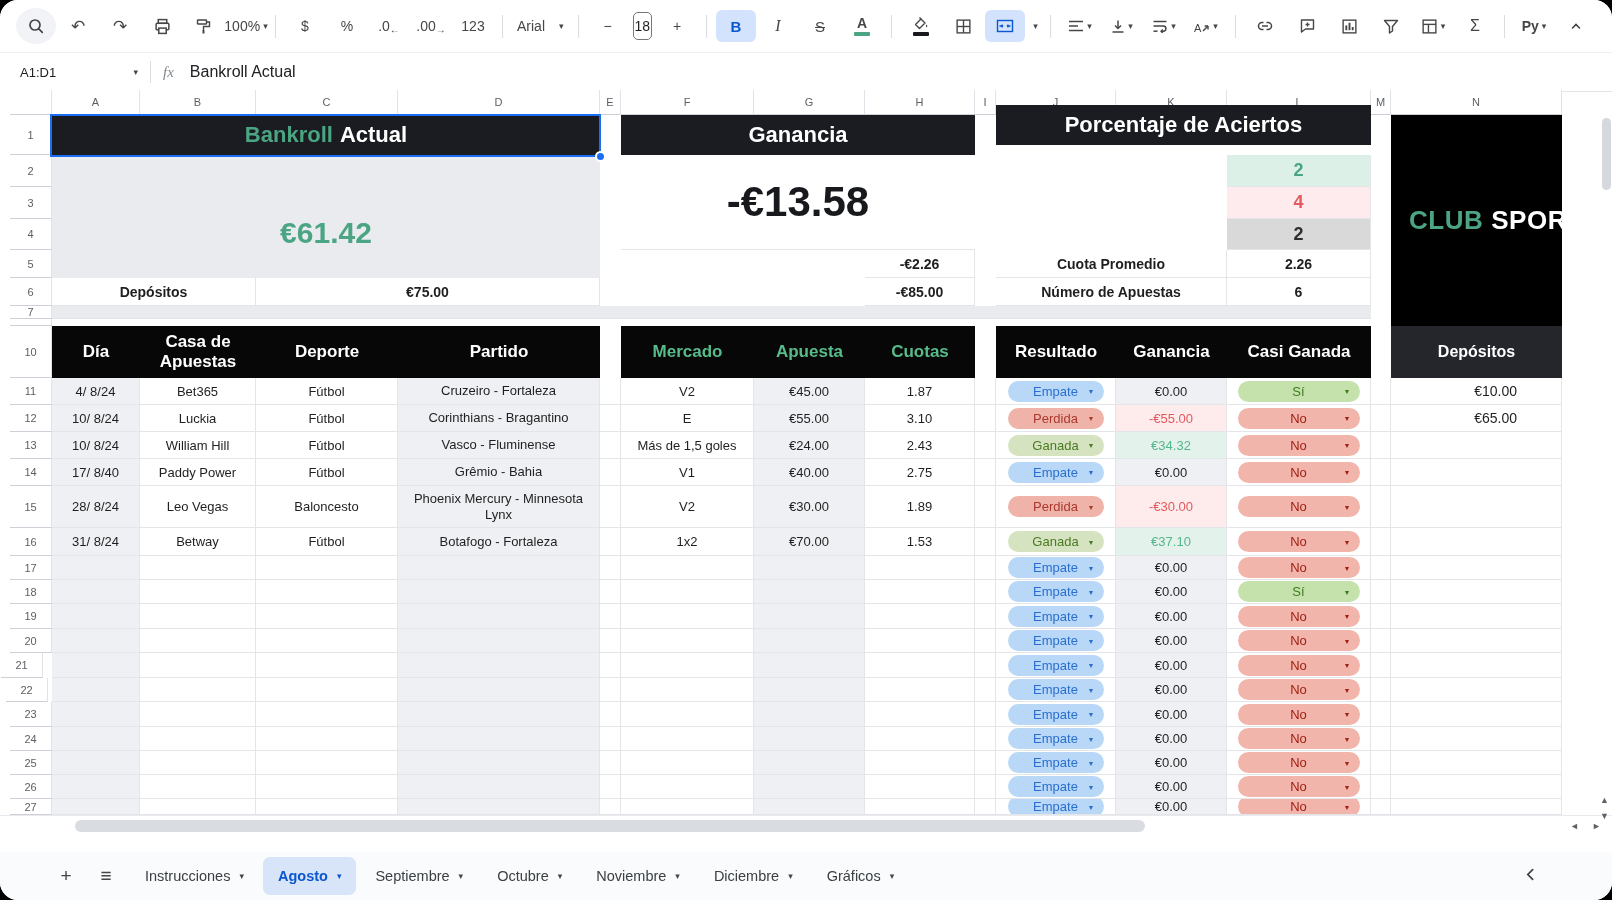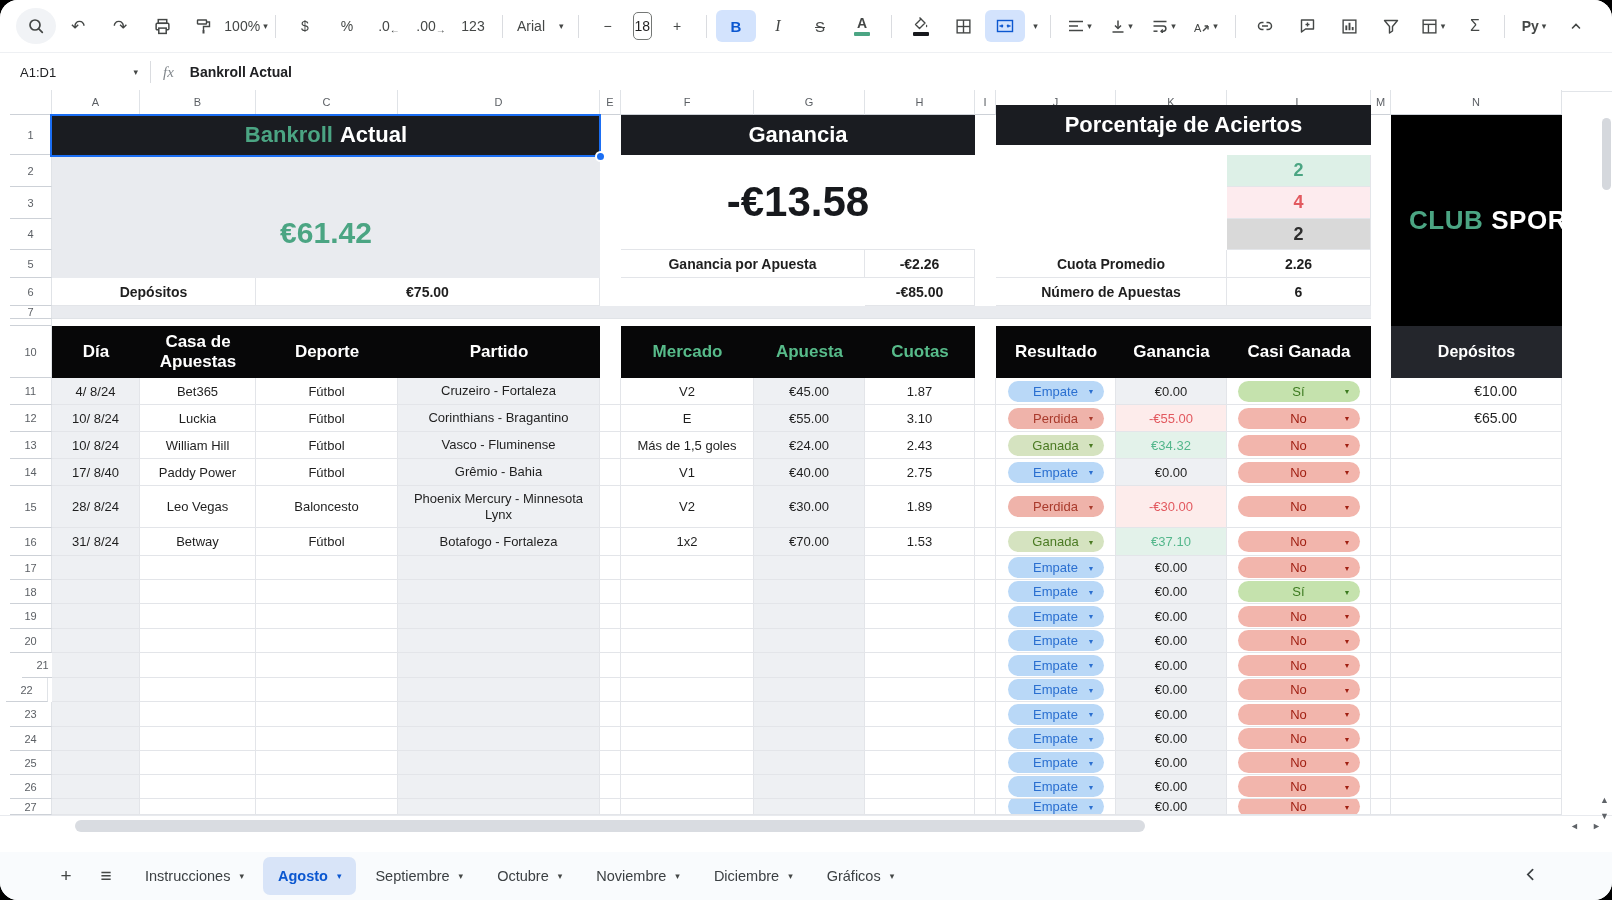--- a/index.html
+++ b/index.html
@@ -20,21 +20,21 @@
   .colA{display:flex;flex-direction:column;align-items:center;line-height:1;}
   .colA .letter{font-size:14px;font-weight:bold;}
   .colA .bar{width:16px;height:4px;margin-top:2px;border-radius:1px;}
   .tb-right{margin-left:auto;}
 
   
   .formula-bar{position:absolute;top:52px;left:0;right:0;height:38px;border-top:1px solid #eef0f3;border-bottom:1px solid #e2e5e9;display:flex;align-items:center;background:#fff;}
   .name-box{width:118px;padding-left:20px;display:flex;align-items:center;justify-content:space-between;font-size:13px;color:#202124;}
   .fbar-sep{width:1px;height:22px;background:#dadce0;margin:0 12px;}
   .fx{font-style:italic;font-family:"Liberation Serif",serif;color:#80868b;font-size:15px;}
-  .formula-value{font-size:14px;color:#202124;margin-left:16px;font-weight:bold;}
+  .formula-value{font-size:16px;color:#202124;margin-left:16px;}
 
   
   .sheet{position:absolute;top:90px;left:0;width:1562px;height:725px;overflow:hidden;background:#fff;}
   .cell{position:absolute;box-sizing:border-box;display:flex;align-items:center;justify-content:center;font-size:13px;color:#1f1f1f;overflow:hidden;white-space:nowrap;}
   .hdr{background:#fff;border-right:1px solid #e0e3e7;border-bottom:1px solid #cdd1d7;color:#5b5f64;font-size:11px;}
   .gridcell{border-right:1px solid #e3e5e9;border-bottom:1px solid #e3e5e9;background:#fff;}
   .bg-gray{background:#eef0f3;}
   .title-dark{background:#1a1c21;font-weight:bold;font-size:22px;color:#fff;gap:7px;}
   .v-bank{background:#e9ebef;color:#4ba583;font-size:30px;font-weight:bold;border-bottom:1px solid #e0e3e7;}
   .v-gan{font-size:42px;font-weight:bold;color:#17191d;background:#fff;border-bottom:1px solid #e3e5e9;}
@@ -333,38 +333,37 @@
       <div class="cell hdr" style="left: 10px; top: 288px; width: 42px; height: 27px;">11</div>
       <div class="cell hdr" style="left: 10px; top: 315px; width: 42px; height: 27px;">12</div>
       <div class="cell hdr" style="left: 10px; top: 342px; width: 42px; height: 27px;">13</div>
       <div class="cell hdr" style="left: 10px; top: 369px; width: 42px; height: 27px;">14</div>
       <div class="cell hdr" style="left: 10px; top: 396px; width: 42px; height: 42px;">15</div>
       <div class="cell hdr" style="left: 10px; top: 438px; width: 42px; height: 28px;">16</div>
       <div class="cell hdr" style="left: 10px; top: 466px; width: 42px; height: 24px;">17</div>
       <div class="cell hdr" style="left: 10px; top: 490px; width: 42px; height: 24px;">18</div>
       <div class="cell hdr" style="left: 10px; top: 514px; width: 42px; height: 25px;">19</div>
       <div class="cell hdr" style="left: 10px; top: 539px; width: 42px; height: 24px;">20</div>
-      <div class="cell hdr" style="left: 22px; top: 563px; width: 42px; height: 25px;">21</div>
+      <div class="cell hdr" style="left: 1px; top: 563px; width: 42px; height: 25px;">21</div>
       <div class="cell hdr" style="left: 6px; top: 588px; width: 42px; height: 24px;">22</div>
       <div class="cell hdr" style="left: 10px; top: 612px; width: 42px; height: 25px;">23</div>
       <div class="cell hdr" style="left: 10px; top: 637px; width: 42px; height: 24px;">24</div>
       <div class="cell hdr" style="left: 10px; top: 661px; width: 42px; height: 24px;">25</div>
       <div class="cell hdr" style="left: 10px; top: 685px; width: 42px; height: 24px;">26</div>
       <div class="cell hdr" style="left: 10px; top: 709px; width: 42px; height: 16px;">27</div>
       <div class="cell title-dark" style="left: 52px; top: 25px; width: 548px; height: 40px;">
         <span style="color: rgb(75, 165, 131);">Bankroll</span>
         <span>Actual</span>
       </div>
       <div class="cell v-bank" style="left: 52px; top: 65px; width: 548px; height: 156px;">€61.42</div>
       <div class="cell lblrow" style="left: 52px; top: 188px; width: 204px; height: 28px;">Depósitos</div>
       <div class="cell lblrow" style="left: 256px; top: 188px; width: 344px; height: 28px;">€75.00</div>
       <div class="cell band" style="left: 52px; top: 216px; width: 1319px; height: 13px;"></div>
       <div class="cell title-dark" style="left: 621px; top: 25px; width: 354px; height: 40px;">Ganancia</div>
       <div class="cell v-gan" style="left: 621px; top: 65px; width: 354px; height: 95px;">-€13.58</div>
-      <div class="cell lblrow" style="left: 621px; top: 160px; width: 244px; height: 28px;">Ganancia por Apuesta</div>
       <div class="cell lblrow" style="left: 865px; top: 160px; width: 110px; height: 28px;">-€2.26</div>
       <div class="cell lblrow" style="left: 865px; top: 188px; width: 110px; height: 28px;">-€85.00</div>
       <div class="cell title-dark" style="left: 996px; top: 15px; width: 375px; height: 40px;">Porcentaje de Aciertos</div>
       <div class="cell sidecell" style="left: 1227px; top: 65px; width: 144px; height: 32px; background: rgb(221, 240, 231); color: rgb(75, 165, 131);">2</div>
       <div class="cell sidecell" style="left: 1227px; top: 97px; width: 144px; height: 32px; background: rgb(253, 235, 238); color: rgb(226, 89, 95);">4</div>
       <div class="cell sidecell" style="left: 1227px; top: 129px; width: 144px; height: 31px; background: rgb(217, 217, 217); color: rgb(46, 46, 46);">2</div>
       <div class="cell lblrow" style="left: 996px; top: 160px; width: 231px; height: 28px;">Cuota Promedio</div>
       <div class="cell lblrow" style="left: 1227px; top: 160px; width: 144px; height: 28px;">2.26</div>
       <div class="cell lblrow" style="left: 996px; top: 188px; width: 231px; height: 28px;">Número de Apuestas</div>
       <div class="cell lblrow" style="left: 1227px; top: 188px; width: 144px; height: 28px;">6</div>

